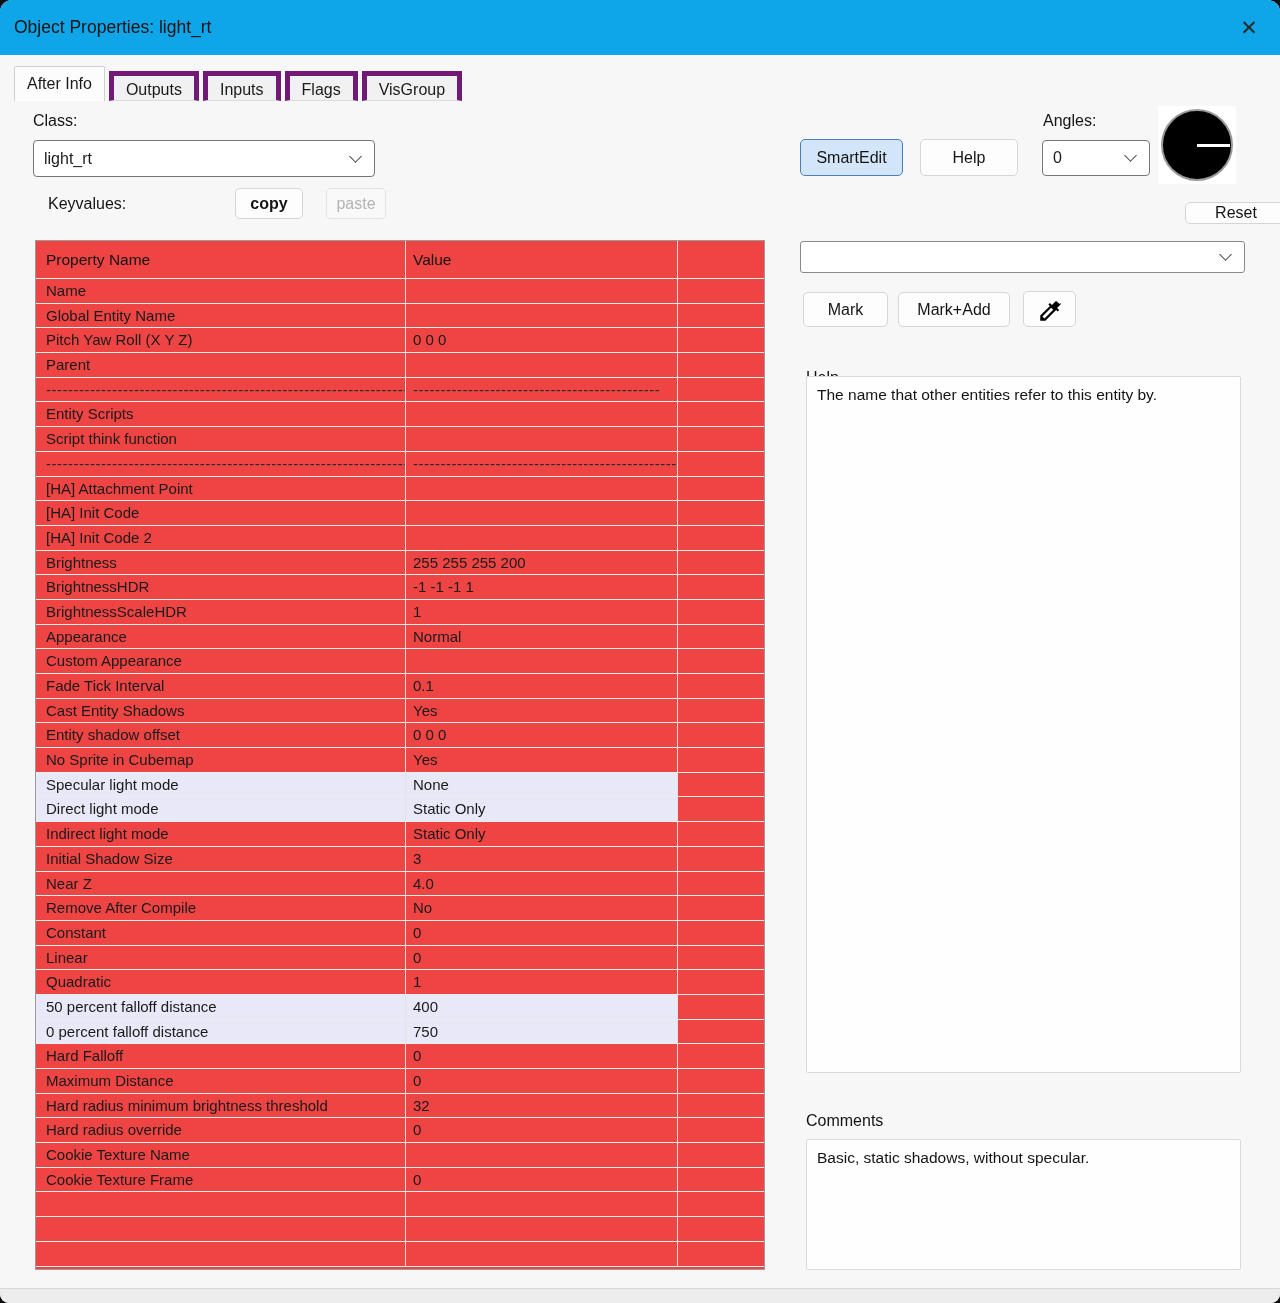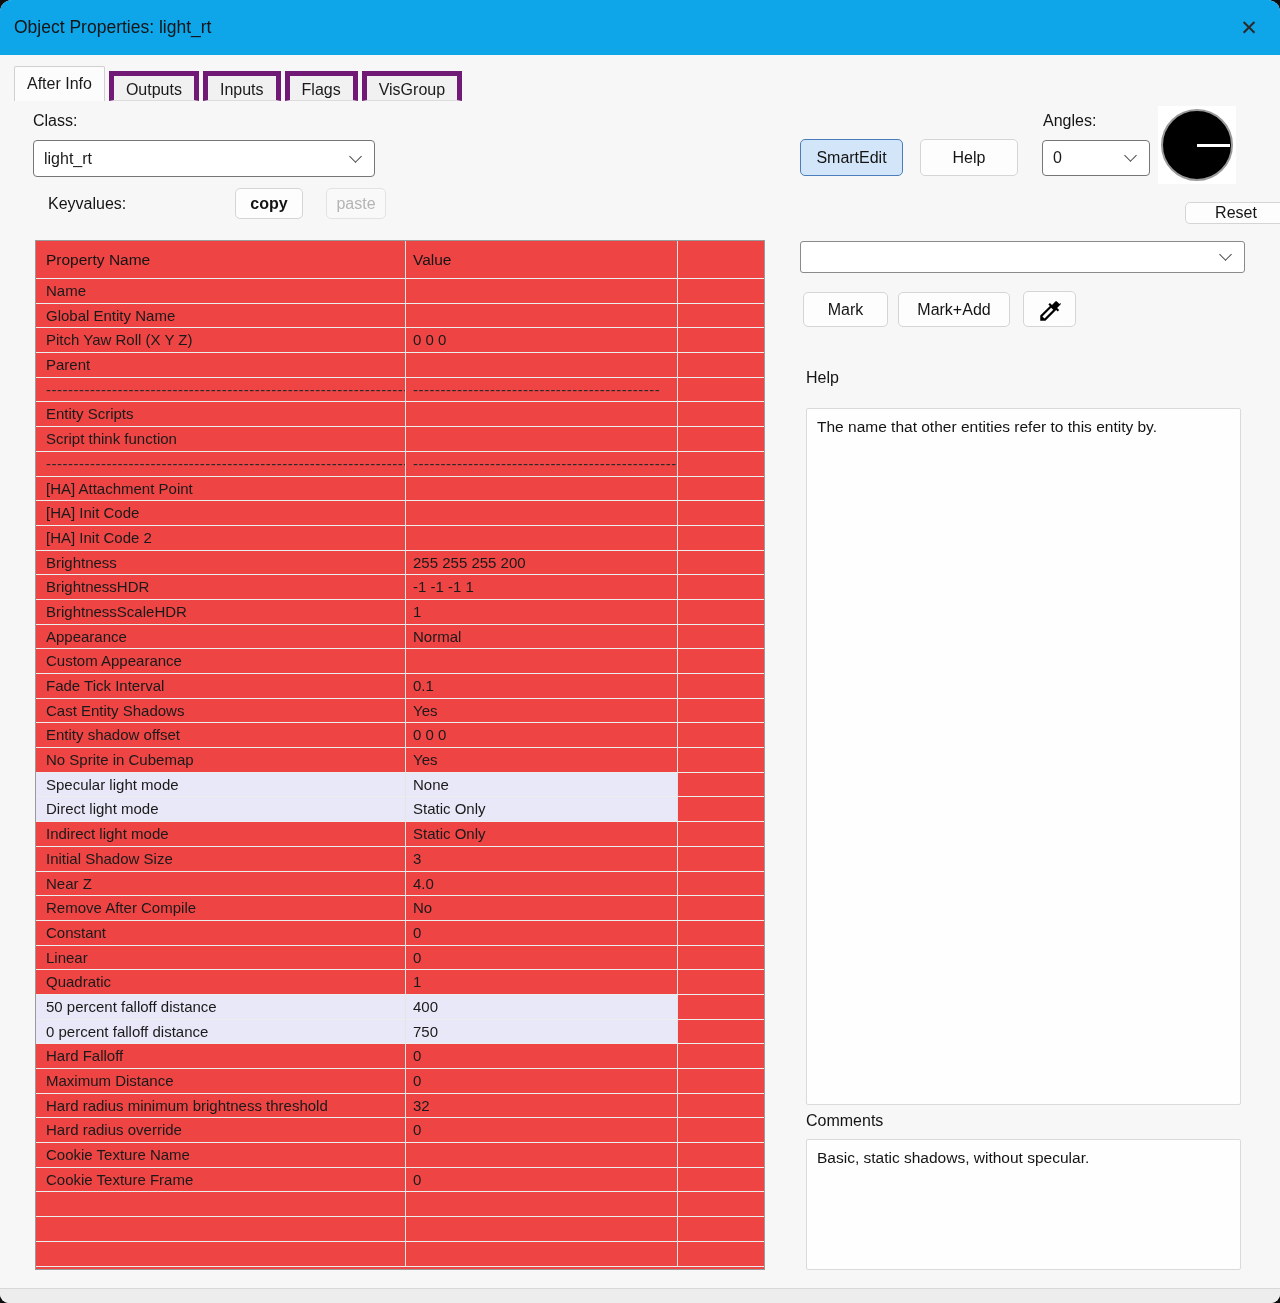--- a/index.html
+++ b/index.html
@@ -318,19 +318,19 @@
 
   <button class="btn" style="left:803px; top:292px; width:85px; height:35px;">Mark</button>
   <button class="btn" style="left:898px; top:292px; width:112px; height:35px;">Mark+Add</button>
   <button class="btn icon-btn" style="left:1023px; top:291px; width:53px; height:36px;">
     <svg width="26" height="26" viewBox="0 0 24 24">
       <path fill="#000" d="M20.71 5.63l-2.34-2.34c-.39-.39-1.02-.39-1.41 0l-3.12 3.12-1.93-1.91-1.41 1.41 1.42 1.42L3 16.25V21h4.75l9.92-9.92 1.42 1.42 1.41-1.41-1.92-1.92 3.12-3.12c.4-.4.4-1.03.01-1.42zM6.92 19L5 17.08l8.06-8.06 1.92 1.92L6.92 19z"></path>
     </svg>
   </button>
 
   <div class="lbl" style="left:806px; top:369px;">Help</div>
-  <div class="panel-box" style="left:806px; top:408px; width:435px; height:697px;">The name that other entities refer to this entity by.</div>
+  <div class="panel-box" style="left:806px; top:376px; width:435px; height:697px;">The name that other entities refer to this entity by.</div>
 
   <div class="lbl" style="left:806px; top:1112px;">Comments</div>
   <div class="panel-box" style="left:806px; top:1139px; width:435px; height:131px;">Basic, static shadows, without specular.</div>
 
   <div class="footer"></div>
 </div>
 
 </body></html>

